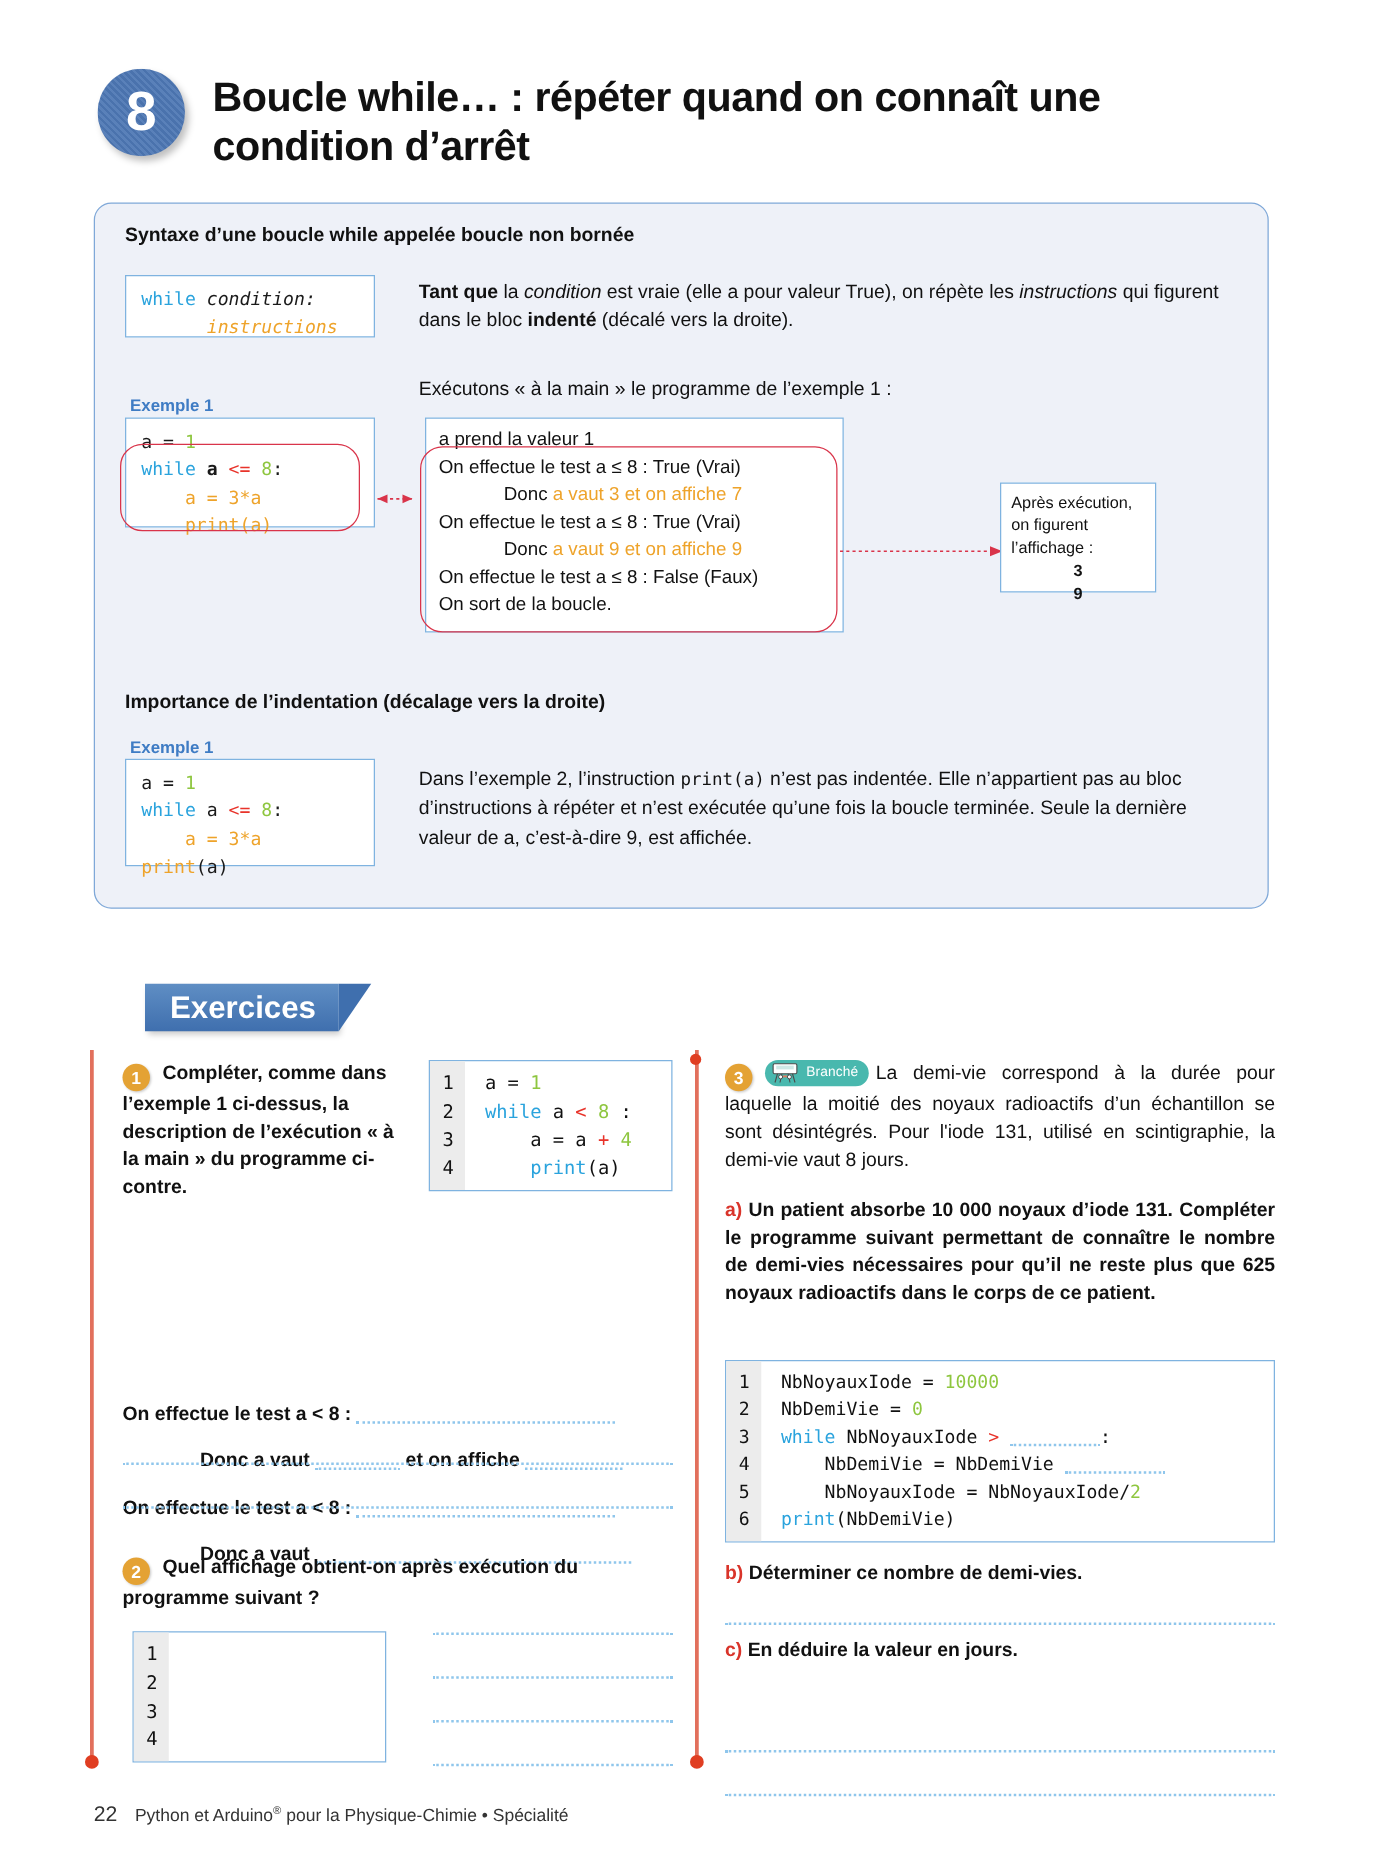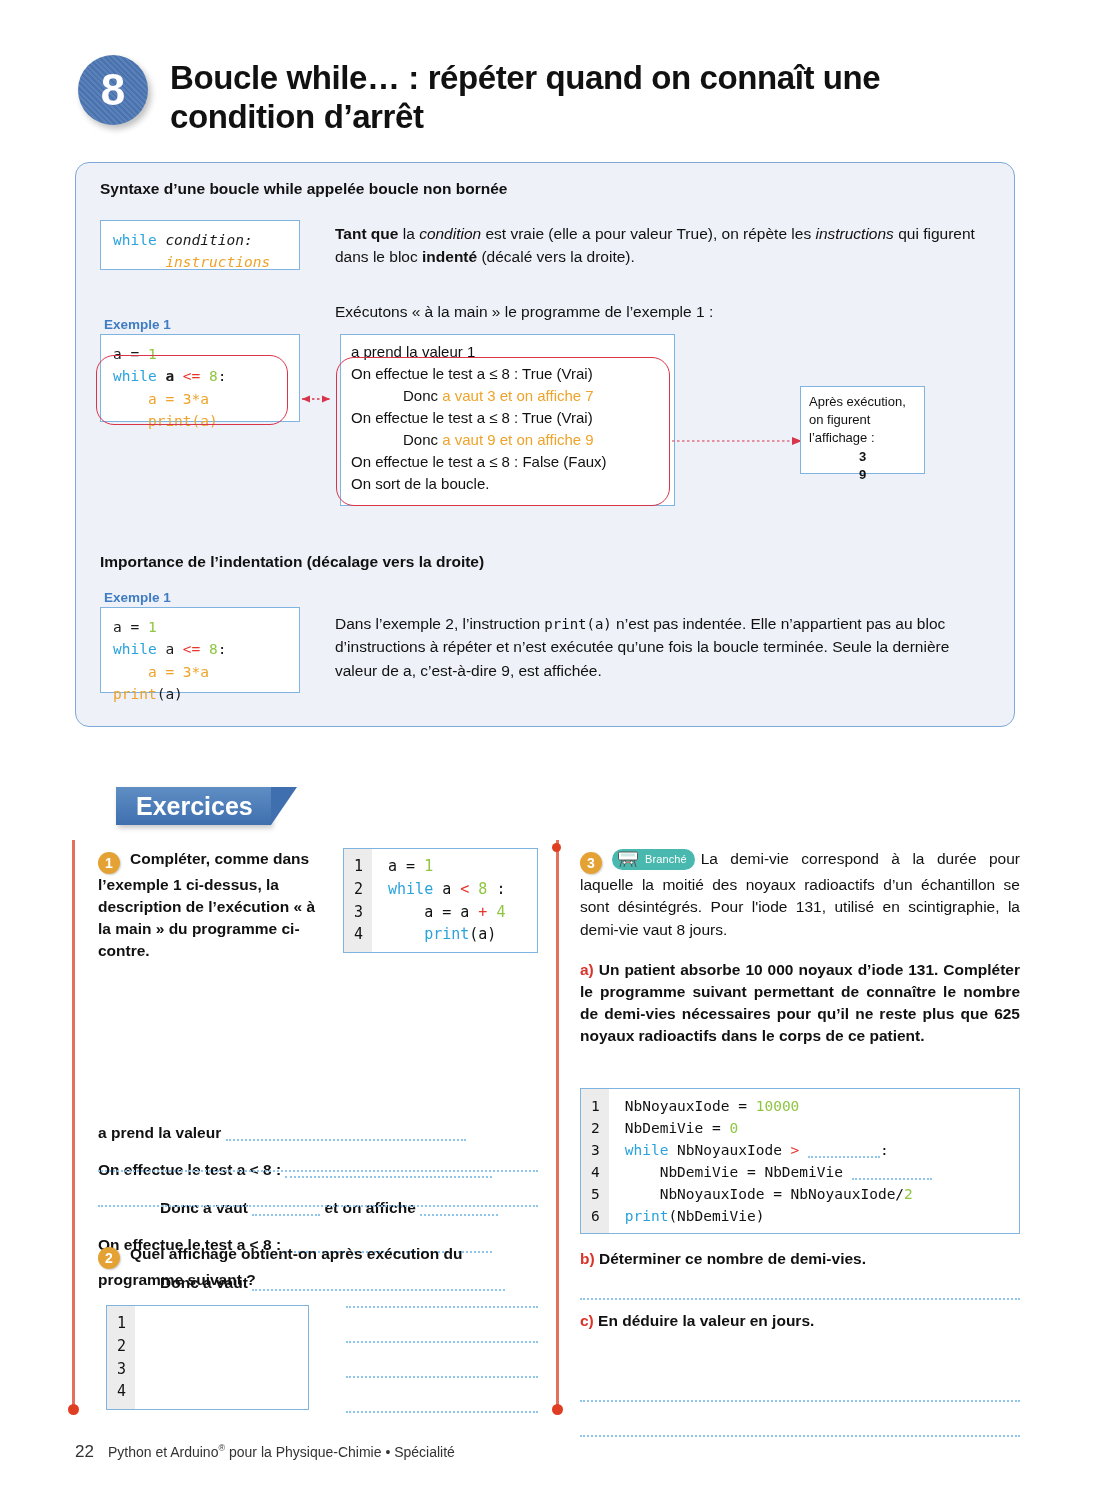--- a/index.html
+++ b/index.html
@@ -271,24 +271,20 @@
 3
 4</div>
       <div class="code"><span>a = <span class="num">1</span></span>
 <span><span class="kw">while</span> a <span class="op">&lt;</span> <span class="num">8</span> :</span>
 <span>    a = a <span class="op">+</span> <span class="num">4</span></span>
 <span>    <span class="fn">print</span>(a)</span></div>
     </div>
 
     <div style="height:145px;"></div>
 
-    <div class="fillrow">
-      <span>a prend la valeur</span>
-      <span class="dots" style="width:240px;"></span>
-    </div>
 
     <div class="fillrow">
       <span>On effectue le test a &lt; 8 :</span>
       <span class="dots" style="width:207px;"></span>
     </div>
 
     <div class="fillrow indent">
       <span>Donc a vaut</span>
       <span class="dots" style="width:68px;"></span>
       <span>et on affiche</span>

